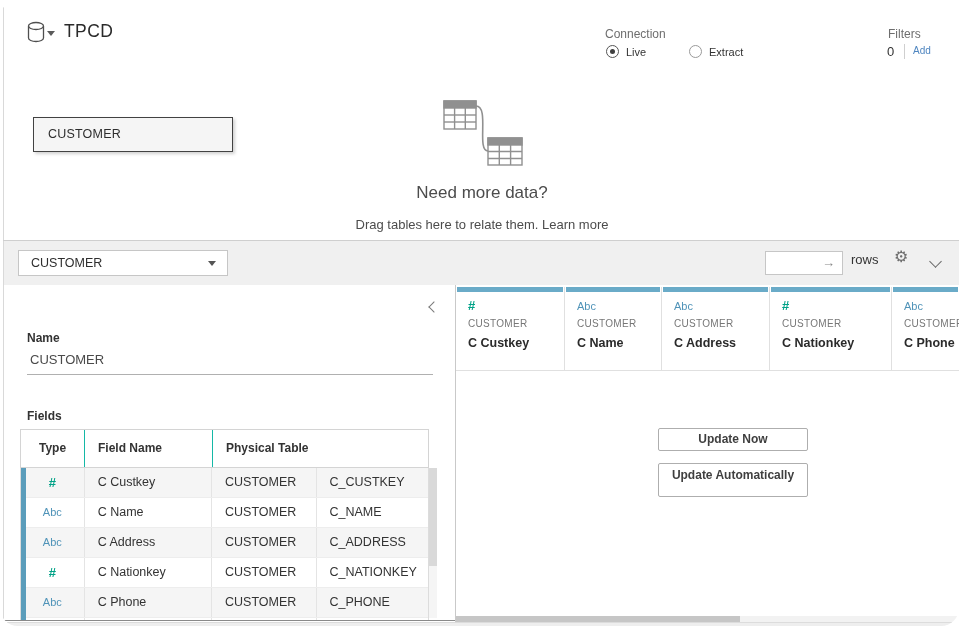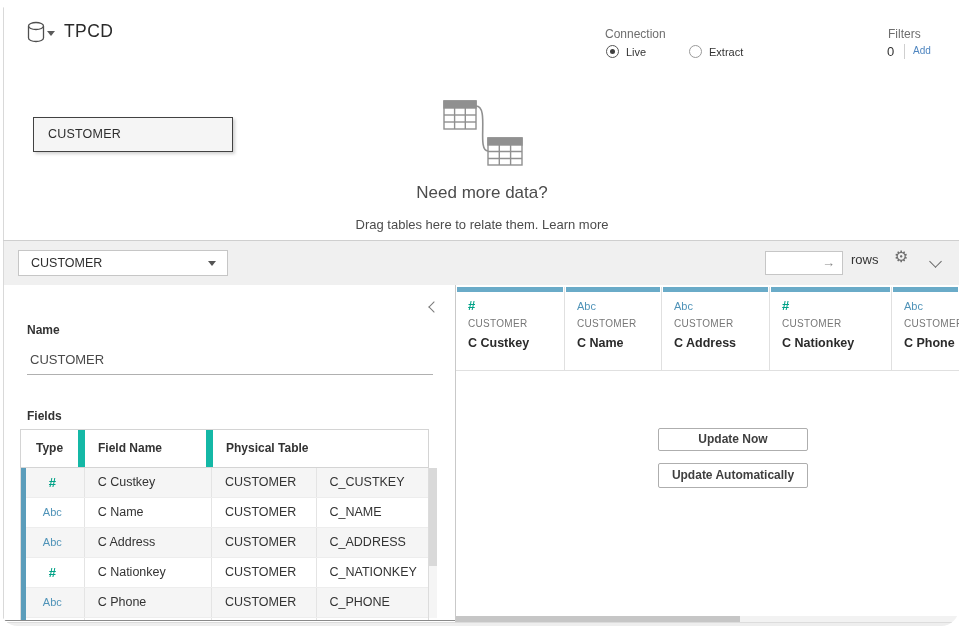--- a/index.html
+++ b/index.html
@@ -59,28 +59,28 @@
              border-right:1.5px solid #666;border-bottom:1.5px solid #666;
              transform:rotate(45deg);cursor:pointer;}
 
   
   .v-divider{left:455px;top:285px;width:1px;height:337px;background:#c9c9c9;}
   .collapse-chev{left:430px;top:303px;width:8px;height:8px;box-sizing:border-box;
              border-left:1.5px solid #7a7a7a;border-bottom:1.5px solid #7a7a7a;
              transform:rotate(45deg);cursor:pointer;}
 
   
-  .name-label{left:27px;top:323px;font-weight:bold;color:#333;}
+  .name-label{left:27px;top:331px;font-weight:bold;color:#333;}
   .name-value{left:27px;top:352px;width:406px;font-size:13px;color:#4a4a4a;padding-left:3px;box-sizing:border-box;}
   .name-underline{left:27px;top:374px;width:406px;height:1px;background:#b0b0b0;}
   .fields-label{left:27px;top:409px;font-weight:bold;color:#333;}
 
   .fields-table{left:20px;top:429px;width:409px;}
   .ft-header{display:flex;height:39px;border:1px solid #d4d4d4;box-sizing:border-box;background:#fff;}
-  .ft-hcell{border-right:7px solid #14b8a6;box-sizing:border-box;font-size:12px;font-weight:bold;
+  .ft-hcell{border-right:1px solid #14b8a6;box-sizing:border-box;font-size:12px;font-weight:bold;
             color:#333;line-height:37px;padding-left:13px;overflow:hidden;white-space:nowrap;}
   .ft-hcell:last-child{border-right:none;}
   .ft-hcell.ctr{padding-left:0;text-align:center;}
   .ft-body{position:relative;border-left:1px solid #dcdcdc;border-right:1px solid #dcdcdc;box-sizing:border-box;}
   .ft-row{display:flex;height:30px;border-bottom:1px solid #ededed;box-sizing:border-box;cursor:pointer;}
   .ft-row.odd{background:#f5f5f5;}
   .ft-row.even{background:#fff;}
   .ft-row.partial{height:3px;border-bottom:none;background:#fff;}
   .ft-cell{border-right:1px solid #e4e4e4;box-sizing:border-box;font-size:12.5px;color:#333;
            line-height:29px;padding-left:13px;overflow:hidden;white-space:nowrap;}
@@ -101,21 +101,21 @@
   .gc4{left:770px;width:122px;} .gc5{left:892px;width:67px;border-right:none;}
   .strip{height:5px;background:#6aabc8;margin:0 1px;}
   .gc-icon{margin:7px 0 0 12px;line-height:14px;}
   .gc-table{margin:5px 0 0 12px;font-size:10px;color:#777;letter-spacing:.3px;white-space:nowrap;}
   .gc-field{margin:7px 0 0 12px;font-size:12.5px;font-weight:bold;color:#2b2b2b;white-space:nowrap;}
 
   .btn{background:#fff;border:1px solid #aeaeae;border-radius:2px;box-sizing:border-box;
        font-size:12px;font-weight:bold;color:#3f3f3f;text-align:center;cursor:pointer;
        font-family:"Liberation Sans",sans-serif;}
   .btn-update-now{left:658px;top:428px;width:150px;height:23px;line-height:21px;}
-  .btn-update-auto{left:658px;top:463px;width:150px;height:25px;line-height:23px;}
+  .btn-update-auto{left:658px;top:463px;width:150px;height:34px;line-height:23px;}
 
   
   .grid-htrack{left:740px;top:616px;width:219px;height:6px;background:#f2f2f2;}
   .grid-hthumb{left:456px;top:616px;width:284px;height:6px;background:#c6c6c6;cursor:pointer;}
   .page-bottom-strip{left:0;top:622px;width:959px;height:4px;background:#eee;border-top:1px solid #dcdcdc;box-sizing:border-box;}
 </style>
 </head>
 <body>
 
 <div class="page">

